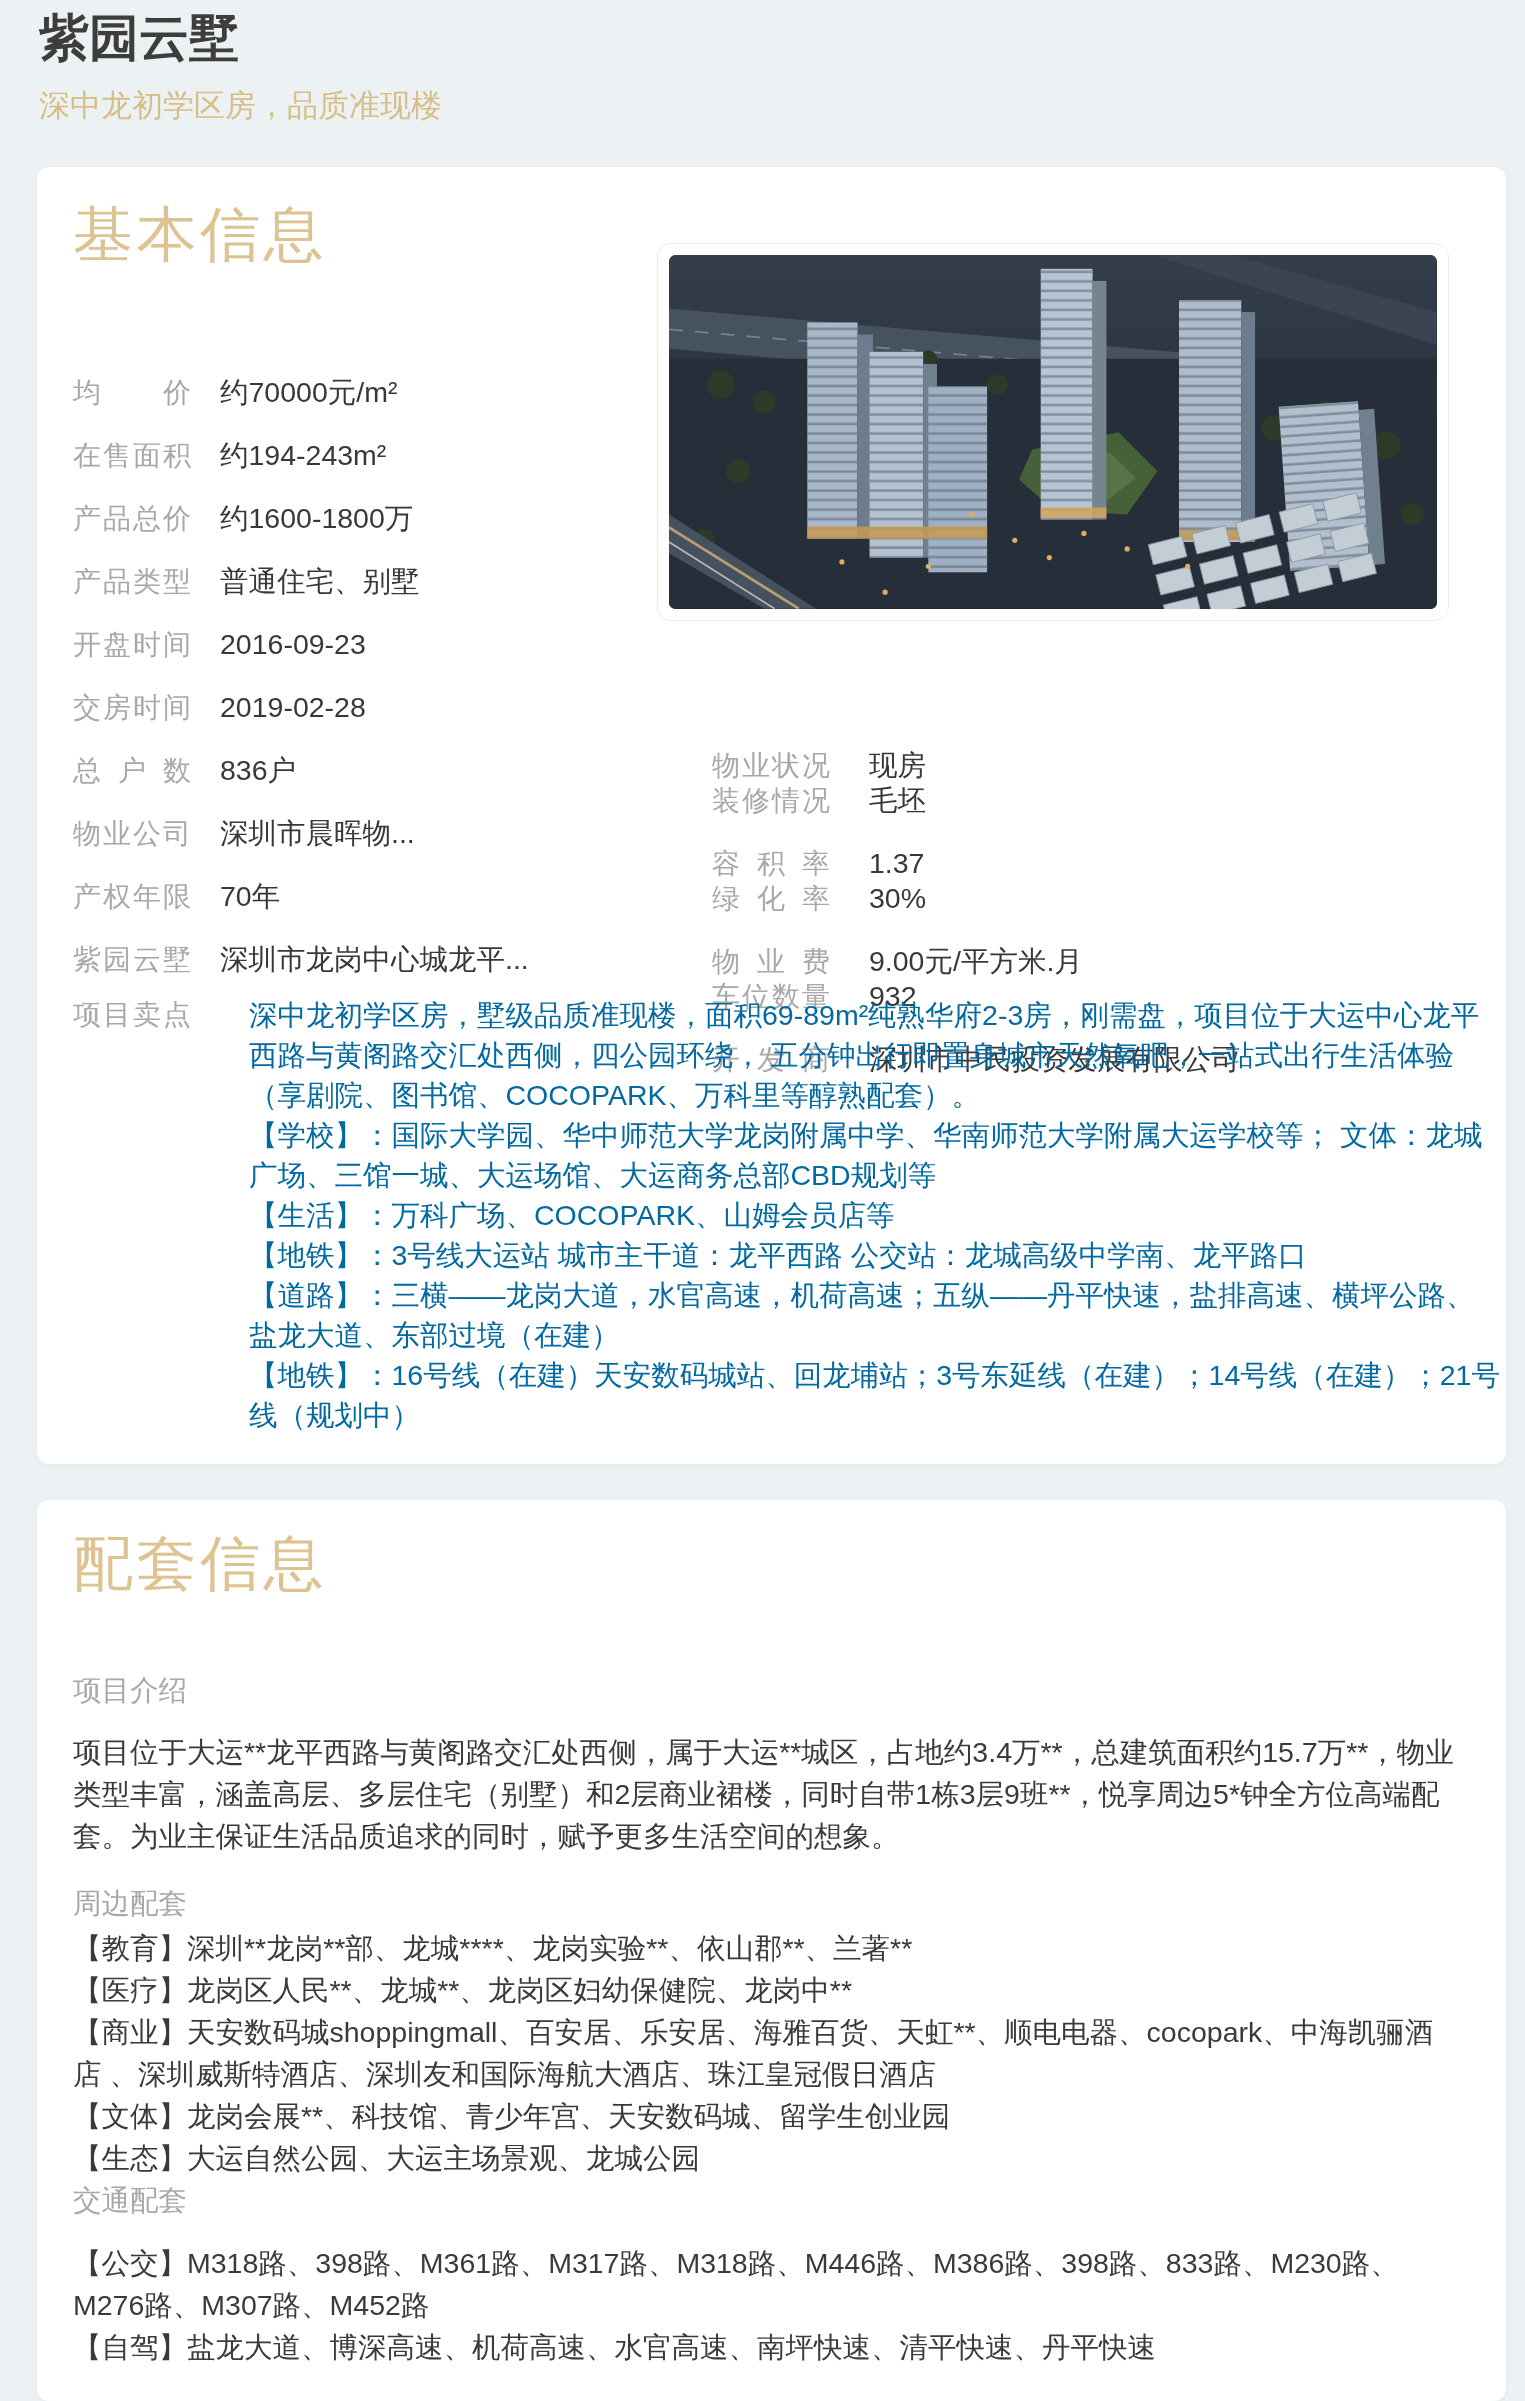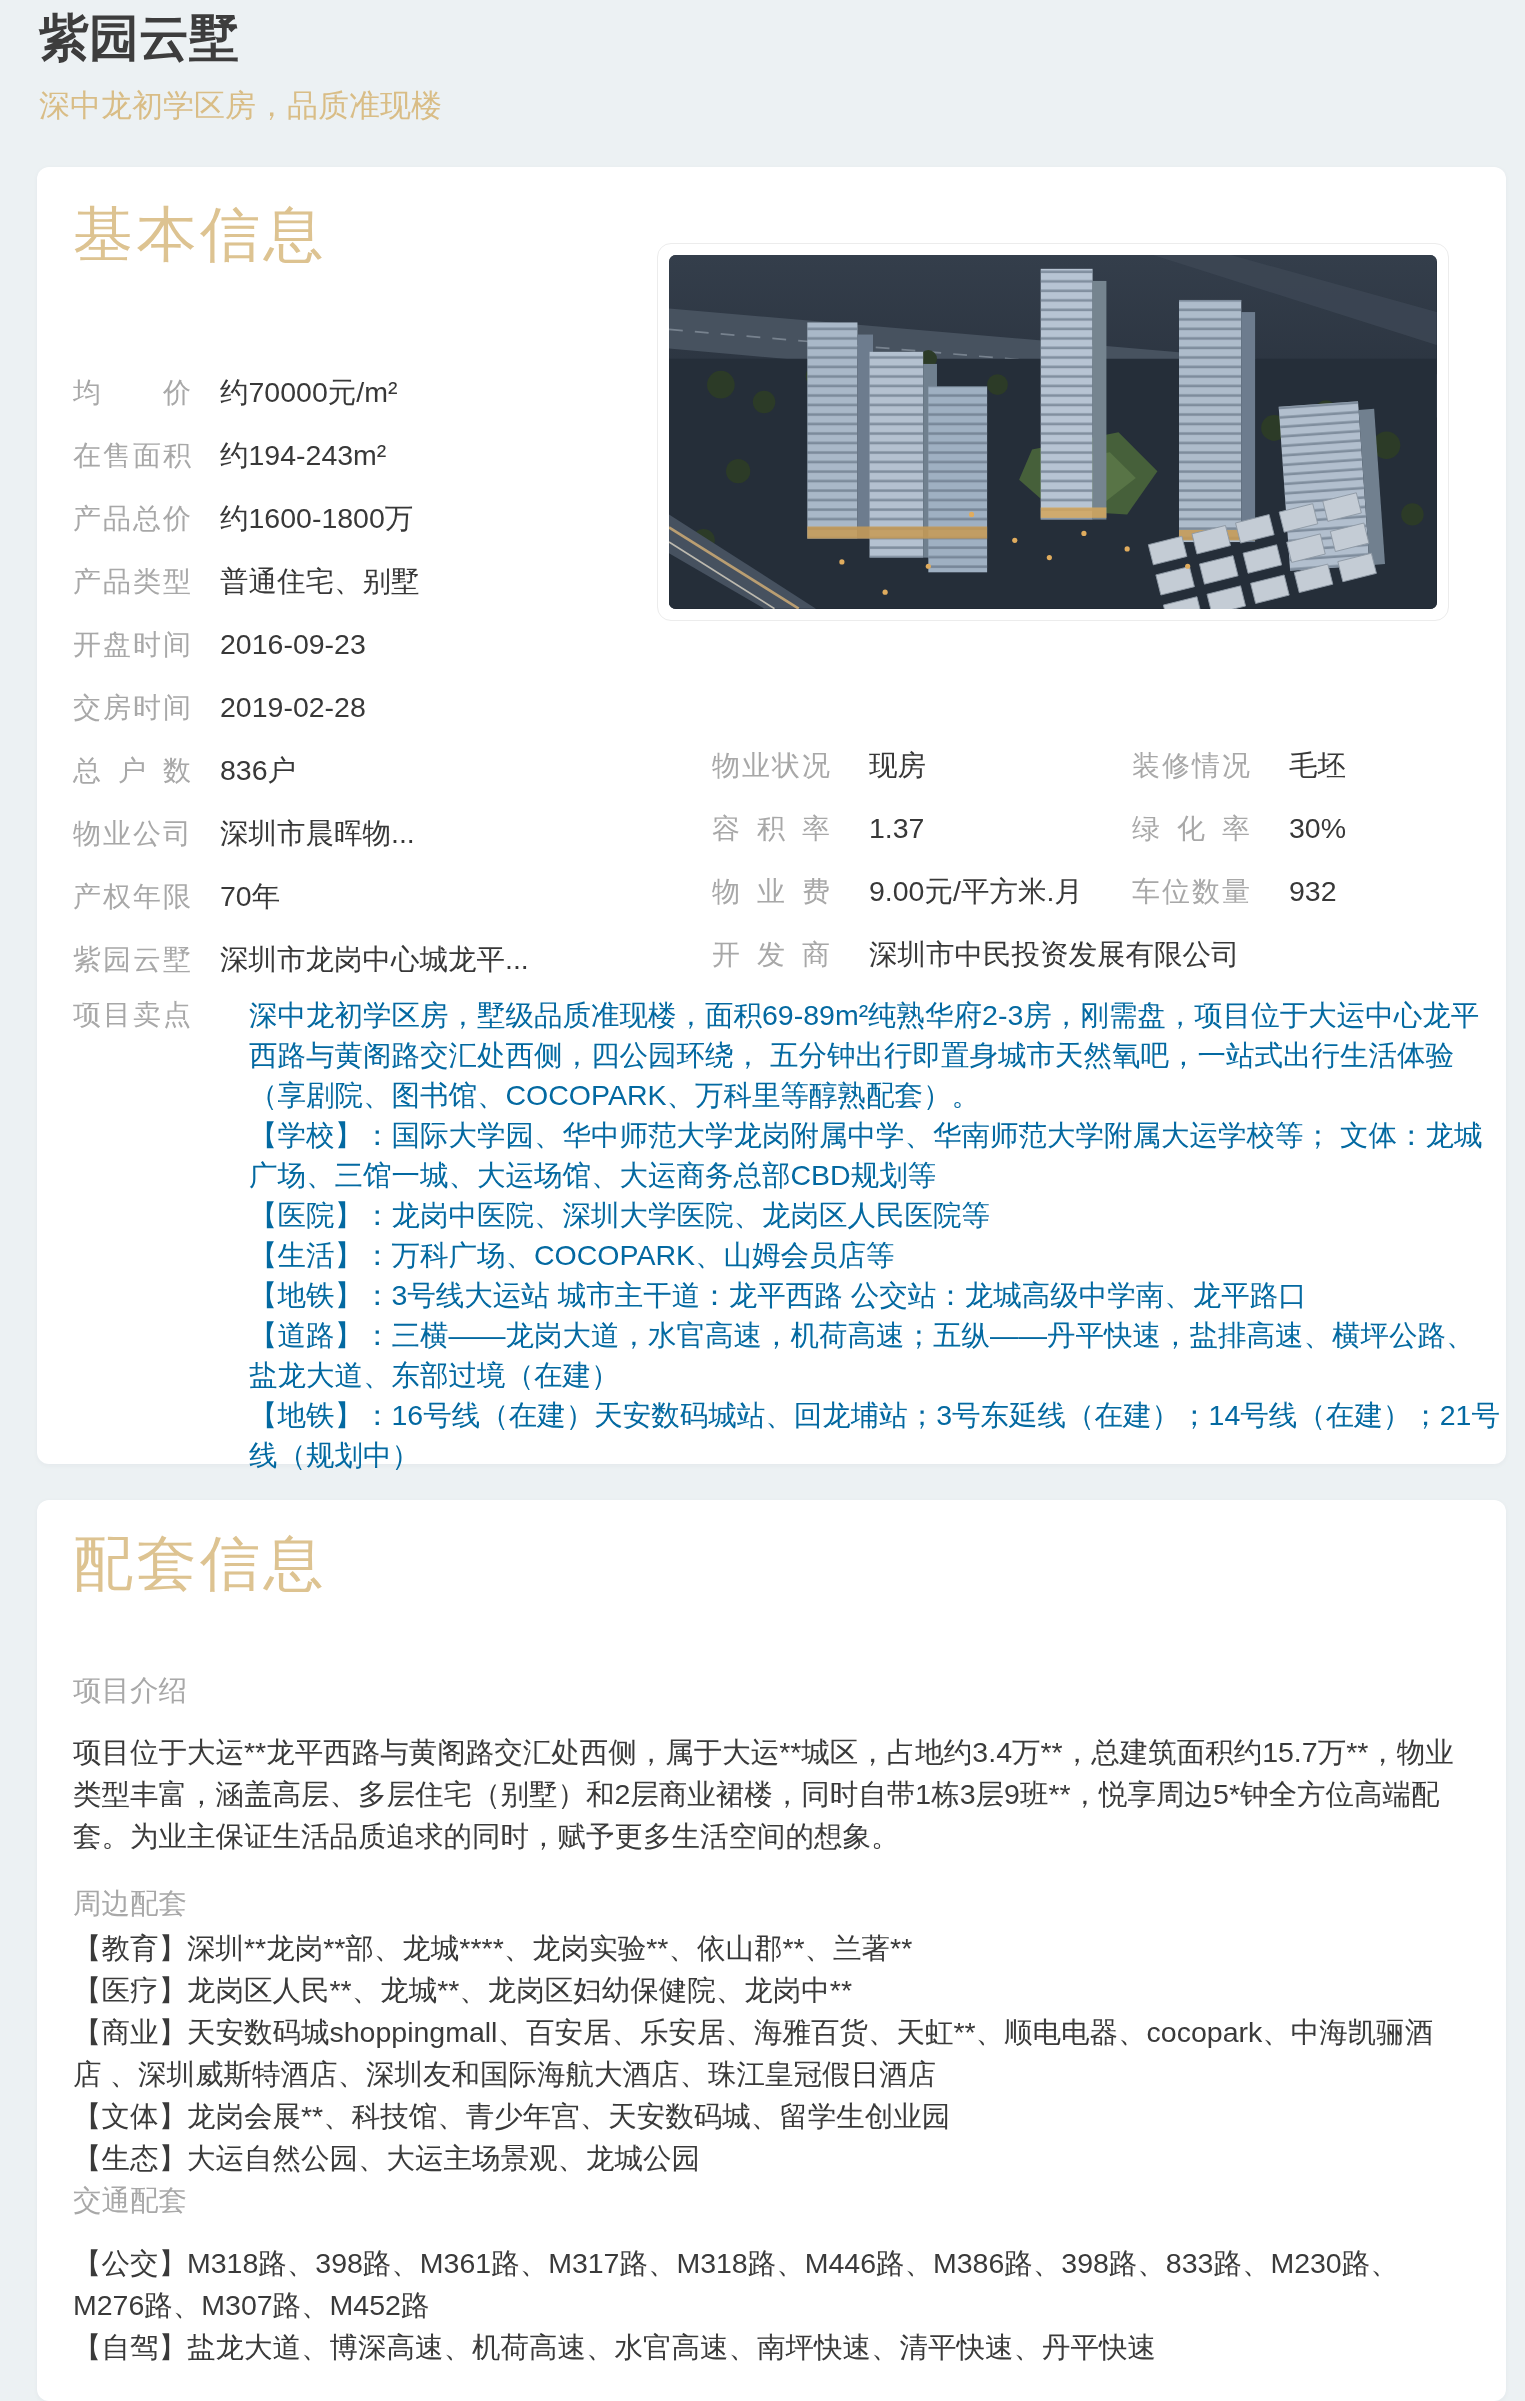--- a/index.html
+++ b/index.html
@@ -51,21 +51,21 @@
     position: absolute; left: 620px; top: 76px;
     width: 792px; height: 378px;
     background: #fff; border: 0.9px solid #ececec; border-radius: 14px;
     padding: 11.2px;
   }
   .photo { width: 100%; height: 100%; border-radius: 7px; overflow: hidden; background: #222b36; }
   .photo svg { display: block; width: 100%; height: 100%; }
 
   
   .right-col { position: absolute; left: 675px; top: 581px; width: 789px; }
-  .r-row { display: flex; line-height: 35px; margin-bottom: 28px; }
+  .r-row { display: flex; line-height: 35px; margin-bottom: 28px; flex-direction: column; }
   .pair { flex: none; width: 420px; display: flex; }
   .pair.wide { width: auto; }
   .pair .lbl { width: 118px; margin-right: 39px; }
 
   
   .selling-row { position: absolute; left: 36px; top: 828px; display: flex; width: 1427px; }
   .selling-row .lbl { line-height: 40px; }
   .selling-text { margin-left: 29px; width: 1280px; font-size: 28.5px; line-height: 40px; color: #0369a1; }
   .selling-text p { margin: 0; }
 
@@ -276,21 +276,20 @@
         <span class="val">深圳市中民投资发展有限公司</span>
       </div>
     </div>
   </div>
 
   <div class="selling-row">
     <span class="lbl">项目卖点</span>
     <div class="selling-text">
       <p>深中龙初学区房，墅级品质准现楼，面积69-89m²纯熟华府2-3房，刚需盘，项目位于大运中心龙平西路与黄阁路交汇处西侧，四公园环绕， 五分钟出行即置身城市天然氧吧，一站式出行生活体验（享剧院、图书馆、COCOPARK、万科里等醇熟配套）。</p>
       <p>【学校】：国际大学园、华中师范大学龙岗附属中学、华南师范大学附属大运学校等； 文体：龙城广场、三馆一城、大运场馆、大运商务总部CBD规划等</p>
-      <p>【医院】：龙岗中医院、深圳大学医院、龙岗区人民医院等</p>
       <p>【生活】：万科广场、COCOPARK、山姆会员店等</p>
       <p>【地铁】：3号线大运站 城市主干道：龙平西路 公交站：龙城高级中学南、龙平路口</p>
       <p>【道路】：三横——龙岗大道，水官高速，机荷高速；五纵——丹平快速，盐排高速、横坪公路、盐龙大道、东部过境（在建）</p>
       <p>【地铁】：16号线（在建）天安数码城站、回龙埔站；3号东延线（在建）；14号线（在建）；21号线（规划中）</p>
     </div>
   </div>
 </div>
 
 <div class="card" id="card-amenities">
   <div class="section-heading">配套信息</div>

